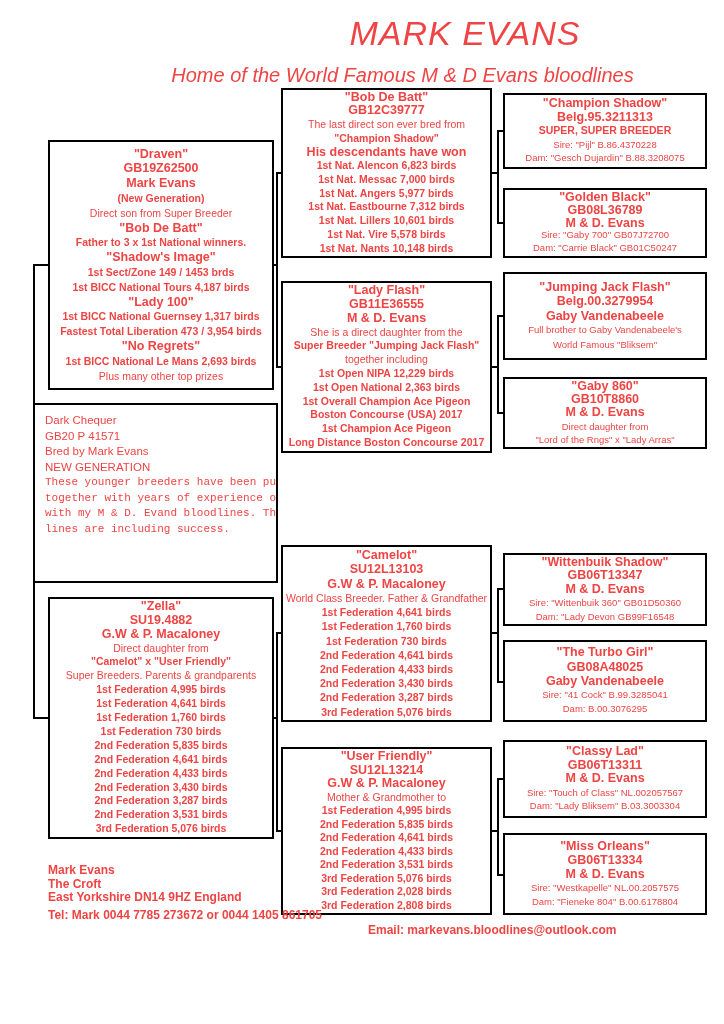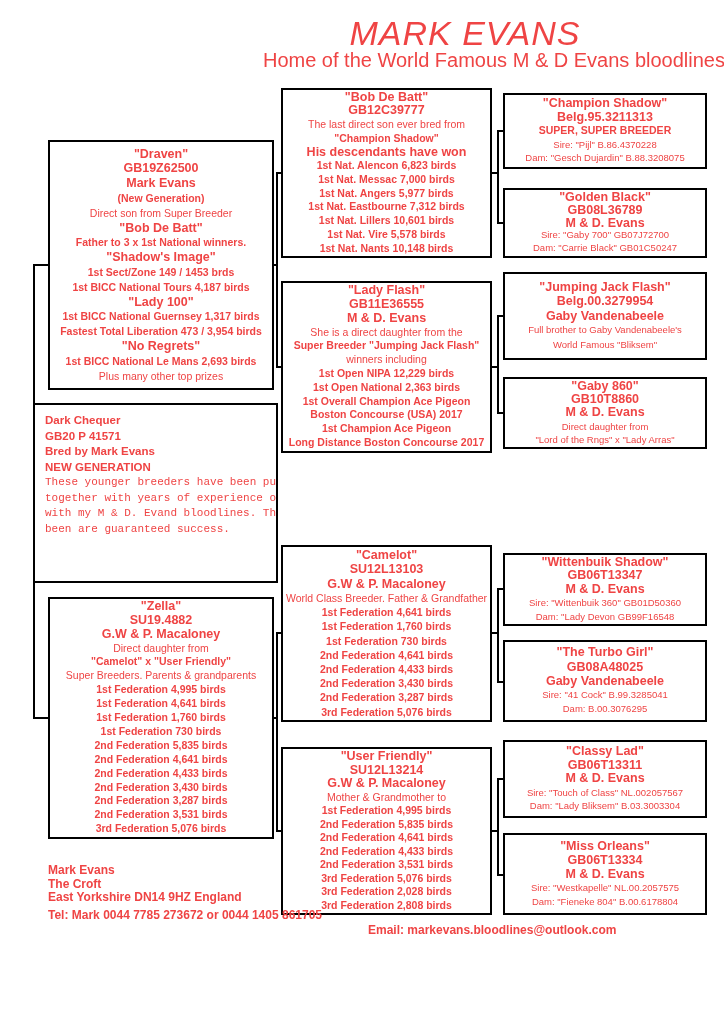--- a/index.html
+++ b/index.html
@@ -1,32 +1,32 @@
 <!DOCTYPE html>
 <html><head>
 <meta charset="utf-8">
 <style>
   html,body{margin:0;padding:0;background:#e8e8e8;}
   .page{position:relative;width:724px;height:1024px;background:#ffffff;
         font-family:"Liberation Sans",sans-serif;color:#ef4444;overflow:hidden;margin:0 auto;}
   .hdr-title{position:absolute;left:200px;top:14px;width:530px;text-align:center;
              font-style:italic;font-size:34px;letter-spacing:1px;}
-  .hdr-sub{position:absolute;left:80px;top:49px;width:645px;text-align:right;
-           font-size:20px;}
+  .hdr-sub{position:absolute;left:80px;top:64px;width:645px;text-align:center;
+           font-style:italic;font-size:20px;}
   .box{position:absolute;border:2px solid #000;background:#fff;box-sizing:border-box;
        display:flex;flex-direction:column;justify-content:center;align-items:center;
        text-align:center;overflow:hidden;}
   .box.left-align{justify-content:flex-start;align-items:flex-start;text-align:left;
                   padding:8px 0 0 10px;}
   .ln{white-space:nowrap;line-height:var(--lh,14.5px);}
   .ln-t{font-weight:bold;font-size:12.5px;}
   .ln-b{font-weight:bold;font-size:10.5px;}
   .ln-n{font-size:10.5px;text-align:center;}
   .ln-sn{font-size:9.5px;}
-  .ln-db{font-weight:bold;font-size:11.5px;}
+  .ln-db{font-weight:normal;font-size:11.5px;}
   .ln-dn{font-size:11px;font-family:Liberation Mono, monospace;}
   .cl{position:absolute;background:#000;}
   .footer{position:absolute;left:48px;top:864px;font-weight:bold;font-size:12px;line-height:13.5px;}
   .footer .tel{margin-top:4px;}
   .email{position:absolute;left:368px;top:923px;font-weight:bold;font-size:12px;}
 </style>
 </head>
 <body>
 
 <div class="page">
@@ -53,21 +53,21 @@
       <div class="ln ln-n">Plus many other top prizes</div>
     </div>
   <div class="box left-align" style="left:33px;top:403px;width:245px;height:180px;--lh:15.5px;">
       <div class="ln ln-db">Dark Chequer</div>
       <div class="ln ln-db">GB20 P 41571</div>
       <div class="ln ln-db">Bred by Mark Evans</div>
       <div class="ln ln-db">NEW GENERATION</div>
       <div class="ln ln-dn">These younger breeders have been put</div>
       <div class="ln ln-dn">together with years of experience of working</div>
       <div class="ln ln-dn">with my M &amp; D. Evand bloodlines. These</div>
-      <div class="ln ln-dn">been are guaranteed success.</div>
+      <div class="ln ln-dn">lines are including success.</div>
     </div>
   <div class="box" style="left:48px;top:597px;width:226px;height:242px;--lh:13.9px;">
       <div class="ln ln-t">"Zella"</div>
       <div class="ln ln-t">SU19.4882</div>
       <div class="ln ln-t">G.W &amp; P. Macaloney</div>
       <div class="ln ln-n">Direct daughter from</div>
       <div class="ln ln-b">"Camelot" x "User Friendly"</div>
       <div class="ln ln-n">Super Breeders. Parents &amp; grandparents</div>
       <div class="ln ln-b">1st Federation 4,995 birds</div>
       <div class="ln ln-b">1st Federation 4,641 birds</div>
@@ -95,21 +95,21 @@
       <div class="ln ln-b">1st Nat. Lillers 10,601 birds</div>
       <div class="ln ln-b">1st Nat. Vire 5,578 birds</div>
       <div class="ln ln-b">1st Nat. Nants 10,148 birds</div>
     </div>
   <div class="box" style="left:281px;top:281px;width:211px;height:172px;--lh:13.8px;">
       <div class="ln ln-t">"Lady Flash"</div>
       <div class="ln ln-t">GB11E36555</div>
       <div class="ln ln-t">M &amp; D. Evans</div>
       <div class="ln ln-n">She is a direct daughter from the</div>
       <div class="ln ln-b">Super Breeder "Jumping Jack Flash"</div>
-      <div class="ln ln-n">winners including</div>
+      <div class="ln ln-n">together including</div>
       <div class="ln ln-b">1st Open NIPA 12,229 birds</div>
       <div class="ln ln-b">1st Open National 2,363 birds</div>
       <div class="ln ln-b">1st Overall Champion Ace Pigeon</div>
       <div class="ln ln-b">Boston Concourse (USA) 2017</div>
       <div class="ln ln-b">1st Champion Ace Pigeon</div>
       <div class="ln ln-b">Long Distance Boston Concourse 2017</div>
     </div>
   <div class="box" style="left:281px;top:545px;width:211px;height:177px;--lh:14.2px;">
       <div class="ln ln-t">"Camelot"</div>
       <div class="ln ln-t">SU12L13103</div>

